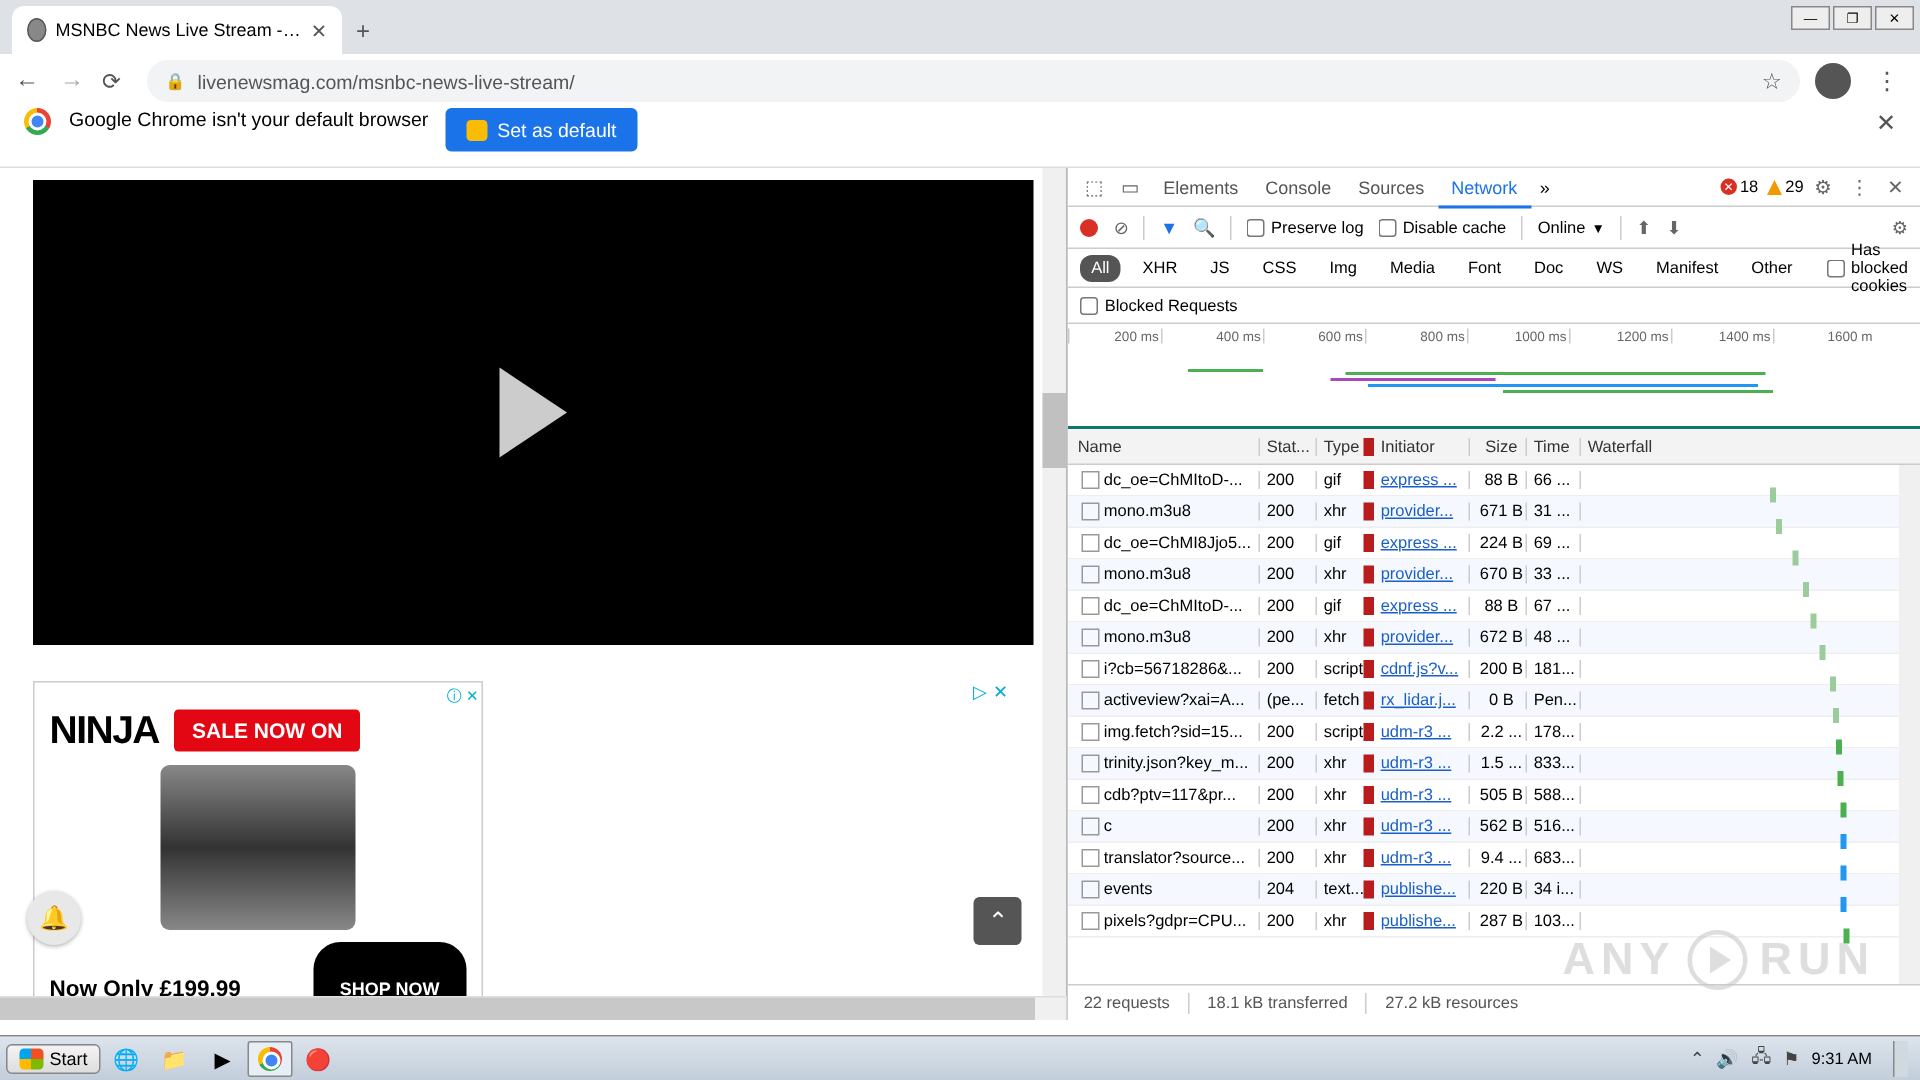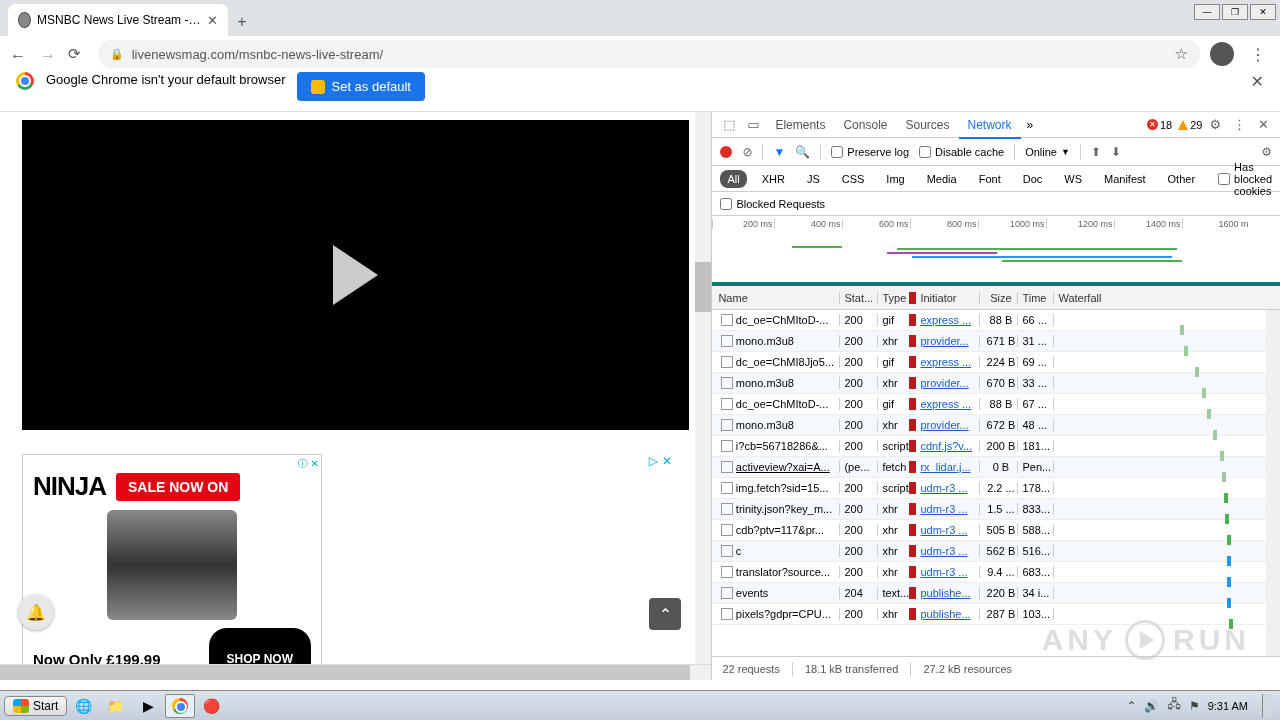--- a/index.html
+++ b/index.html
@@ -85,21 +85,21 @@
 
 .dt-filter-row { height: 26px; border-bottom: 1px solid #ccc; display: flex; align-items: center; padding: 0 8px; gap: 14px; }
 .filter-input { width: 160px; height: 20px; border: 1px solid #1a73e8; padding: 0 5px; font-size: 11px; outline: none; }
 
 .dt-type-row { height: 26px; border-bottom: 1px solid #ccc; display: flex; align-items: center; padding: 0 8px; gap: 8px; font-size: 11px; }
 .type-pill { padding: 3px 7px; border-radius: 8px; }
 .type-pill.active { background: #555; color: #fff; }
 
 .dt-blocked-row { height: 24px; border-bottom: 1px solid #ccc; display: flex; align-items: center; padding: 0 8px; gap: 6px; font-size: 11px; }
 
-.dt-timeline { height: 70px; border-bottom: 4px solid #0f766e; position: relative; background: #fff; }
+.dt-timeline { height: 70px; border-bottom: 2px solid #0f766e; position: relative; background: #fff; }
 .tl-ticks { display: flex; font-size: 9px; color: #666; padding-top: 3px; }
 .tl-tick { border-left: 1px solid #ccc; padding-left: 3px; height: 10px; }
 .tl-bars { position: absolute; top: 30px; left: 0; right: 0; }
 .tl-bar { position: absolute; height: 2px; }
 
 .dt-table-head { height: 24px; border-bottom: 1px solid #ccc; display: flex; align-items: center; font-size: 11px; color: #333; background: #f3f3f3;}
 .col-name { width: 128px; padding-left: 6px; border-right: 1px solid #ccc; }
 .col-status { width: 38px; padding-left: 4px; border-right: 1px solid #ccc; }
 .col-type { width: 38px; padding-left: 4px; border-right: 7px solid #b91c1c; }
 .col-init { width: 64px; padding-left: 4px; border-right: 1px solid #ccc; }
@@ -409,21 +409,21 @@
           <div class="col-status">200</div>
           <div class="col-type ellipsis">script</div>
           <div class="col-init row-init">cdnf.js?v...</div>
           <div class="col-size">200 B</div>
           <div class="col-time ellipsis">181...</div>
           <div class="col-wf">
             <span class="row-wf-bar" style="left:165.6px;background:#9ccc9c"></span>
           </div>
         </div>
         <div class="dt-row">
-          <div class="col-name" style="display:flex;text-decoration:underline;">
+          <div class="col-name" style="display:flex;">
             <span class="row-check"></span>
             <span class="row-name">activeview?xai=A...</span>
           </div>
           <div class="col-status">(pe...</div>
           <div class="col-type ellipsis">fetch</div>
           <div class="col-init row-init">rx_lidar.j...</div>
           <div class="col-size">0 B</div>
           <div class="col-time ellipsis">Pen...</div>
           <div class="col-wf">
             <span class="row-wf-bar" style="left:167.4px;background:#9ccc9c"></span>

